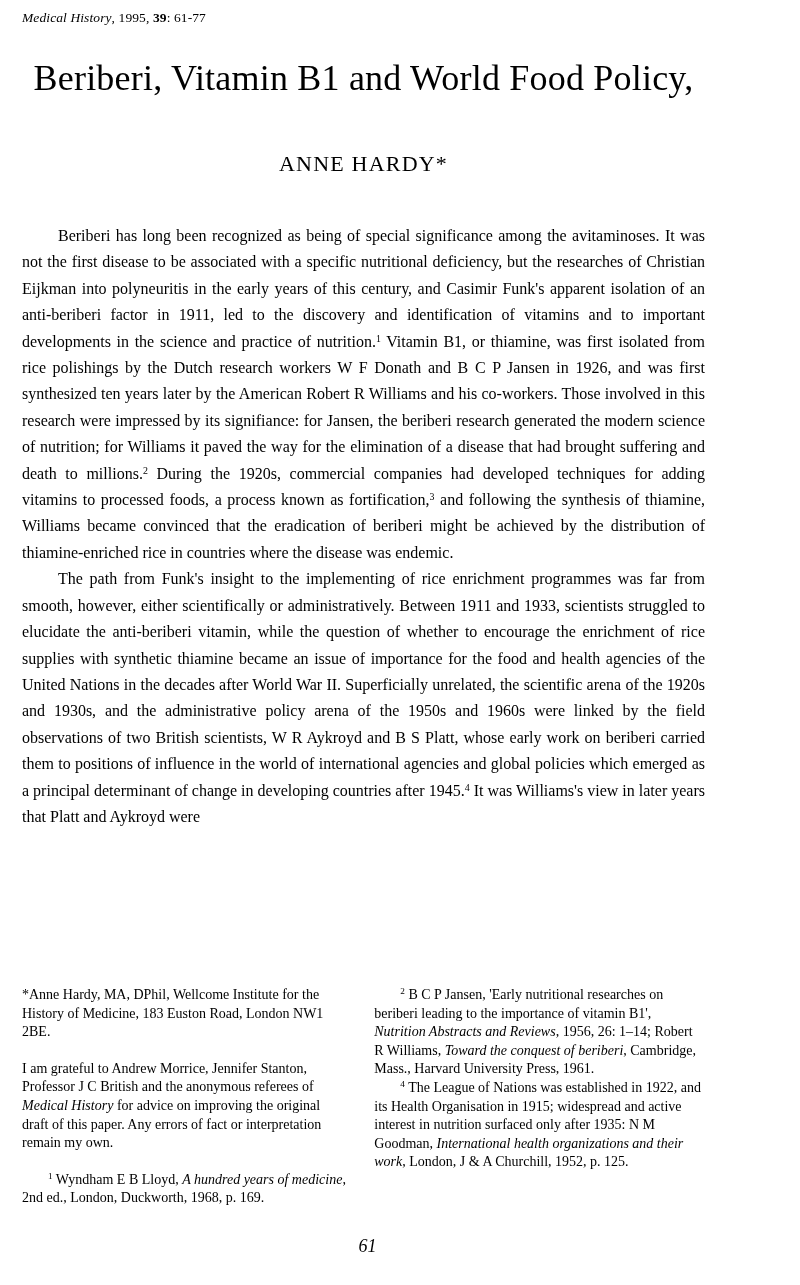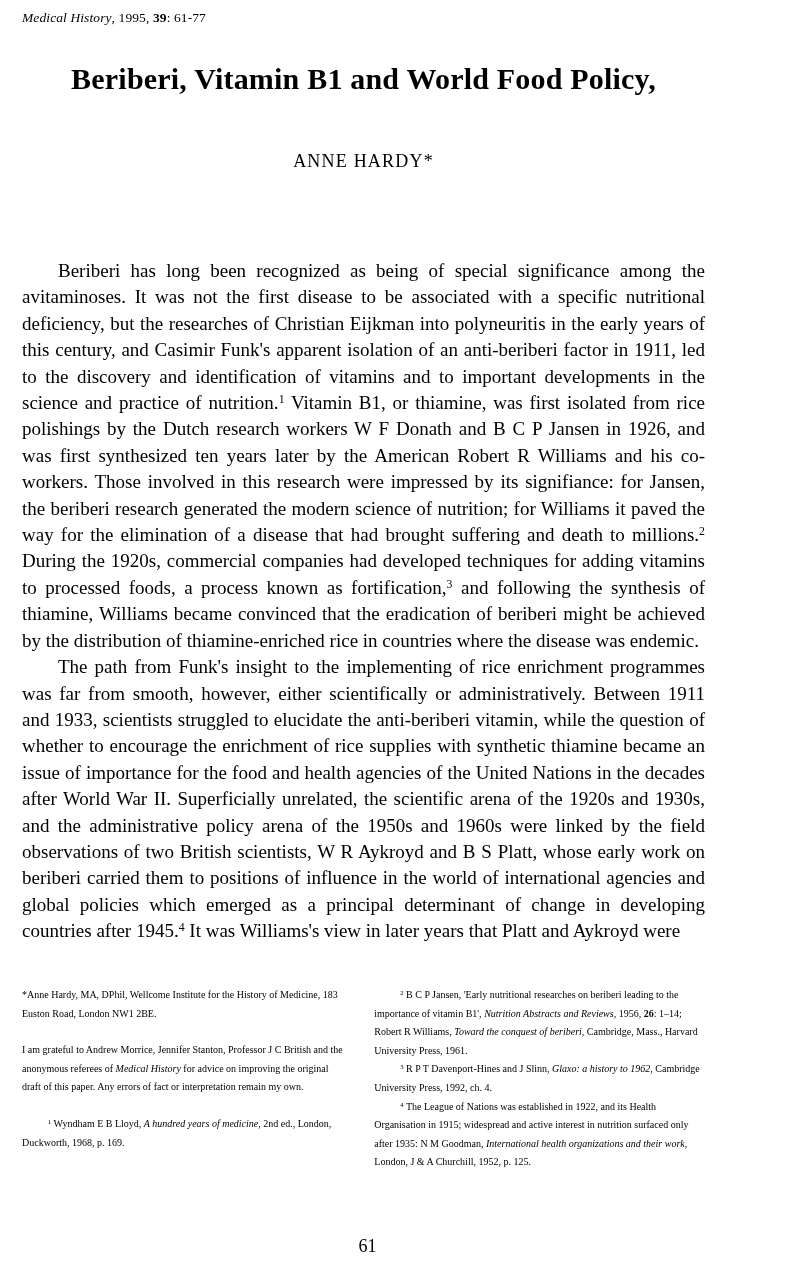--- a/index.html
+++ b/index.html
@@ -33,37 +33,37 @@
   }
   .running-head .journal { font-style: italic; }
   .running-head .vol { font-weight: bold; }
 
   
   .title-block {
     text-align: center;
     margin-top: 32px;
   }
   .title-line {
-    font-size: 30px;
+    font-size: 36px;
     line-height: 41px;
     letter-spacing: 0.2px;
-    font-weight: bold;
+    font-weight: normal;
   }
 
   .author {
     text-align: center;
     margin-top: 52px;
-    font-size: 18px;
+    font-size: 22px;
     letter-spacing: 1.2px;
   }
 
   
   .body-text {
-    margin-top: 86px;
-    font-size: 19px;
+    margin-top: 46px;
+    font-size: 16px;
     line-height: 26.4px;
     text-align: justify;
     text-justify: inter-word;
     hyphens: none;
   }
   .body-text p {
     margin: 0;
     text-indent: 36px;
   }
   .body-text p + p { margin-top: 0; }
@@ -77,48 +77,49 @@
   .footnotes {
     position: absolute;
     left: 22px;
     right: 22px;
     top: 986px;
     display: flex;
     gap: 26px;
   }
   .fn-col {
     width: 367px;
-    font-size: 10px;
+    font-size: 14px;
     line-height: 18.6px;
     text-align: left;
   }
   .fn-col.right { width: 372px; }
   .fn-para {
     margin: 0;
   }
   .fn-para.gap { margin-top: 18px; }
   .fn-para.note {
     text-indent: 26px;
   }
   .fn-para i, .fn-para em { font-style: italic; }
-  .fn-para b { font-weight: bold; }
+  .fn-para b { font-weight: normal; }
   .fn-sup {
     font-size: 0.66em;
     vertical-align: 0.52em;
     line-height: 0;
   }
 
   
   .folio {
     position: absolute;
     left: 8px;
     right: 0;
     top: 1236px;
     text-align: center;
     font-size: 18px;
+    font-style: italic;
   }
 </style>
 </head>
 <body>
 
 <div class="page">
 
   <div class="running-head">
     <span class="journal">Medical History</span><span>, 1995, </span><span class="vol">39</span><span>: 61-77</span>
   </div>
@@ -140,21 +141,20 @@
       <p class="fn-para"><span>*</span><span>Anne Hardy, MA, DPhil, Wellcome Institute for the History of Medicine, 183 Euston Road, London NW1 2BE.</span></p>
 
       <p class="fn-para gap"><span>I am grateful to Andrew Morrice, Jennifer Stanton, Professor J C British and the anonymous referees of </span><i>Medical History</i><span> for advice on improving the original draft of this paper. Any errors of fact or interpretation remain my own.</span></p>
 
       <p class="fn-para gap note"><sup class="fn-sup">1</sup><span> Wyndham E B Lloyd, </span><i>A hundred years of medicine</i><span>, 2nd ed., London, Duckworth, 1968, p. 169.</span></p>
     </div>
 
     <div class="fn-col right">
       <p class="fn-para note"><sup class="fn-sup">2</sup><span> B C P Jansen, 'Early nutritional researches on beriberi leading to the importance of vitamin B1', </span><i>Nutrition Abstracts and Reviews</i><span>, 1956, </span><b>26</b><span>: 1–14; Robert R Williams, </span><i>Toward the conquest of beriberi</i><span>, Cambridge, Mass., Harvard University Press, 1961.</span></p>
 
-      <p class="fn-para note"><sup class="fn-sup">3</sup><span> R P T Davenport-Hines and J Slinn, </span><i>Glaxo: a history to 1962</i><span>, Cambridge University Press, 1992, ch. 4.</span></p>
 
       <p class="fn-para note"><sup class="fn-sup">4</sup><span> The League of Nations was established in 1922, and its Health Organisation in 1915; widespread and active interest in nutrition surfaced only after 1935: N M Goodman, </span><i>International health organizations and their work</i><span>, London, J &amp; A Churchill, 1952, p. 125.</span></p>
     </div>
 
   </div>
 
   <div class="folio">61</div>
 
 </div>
 

